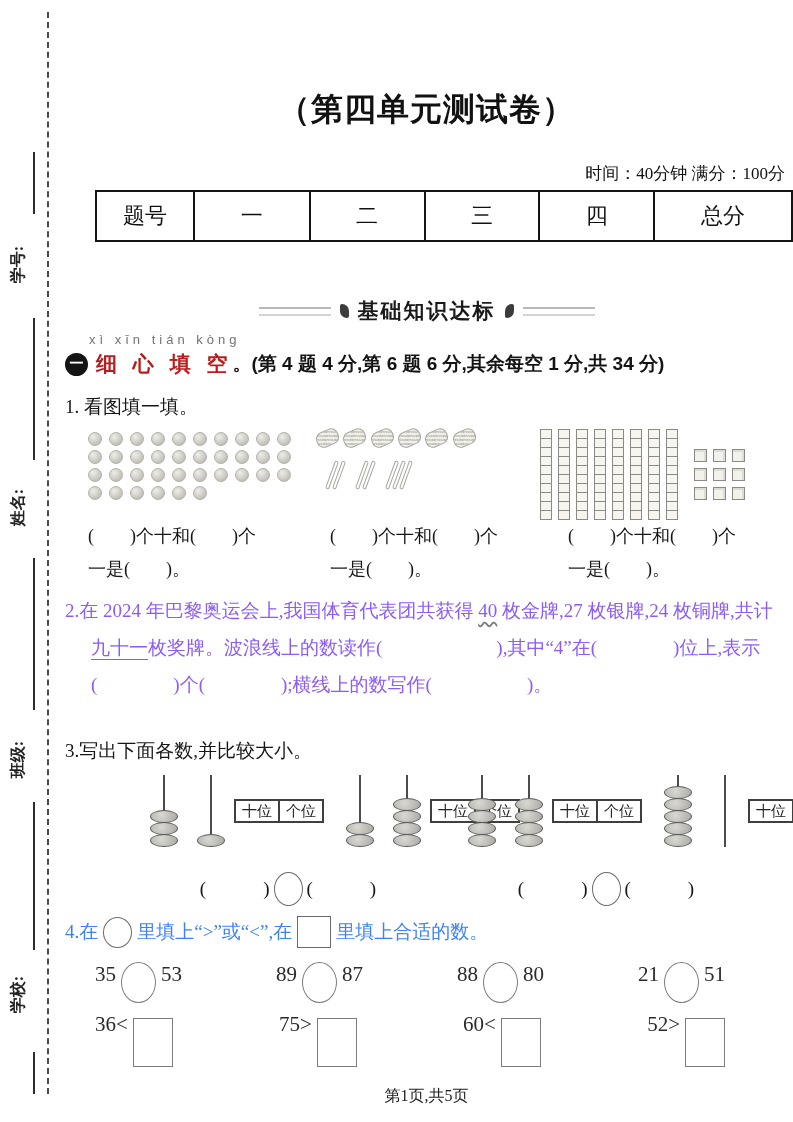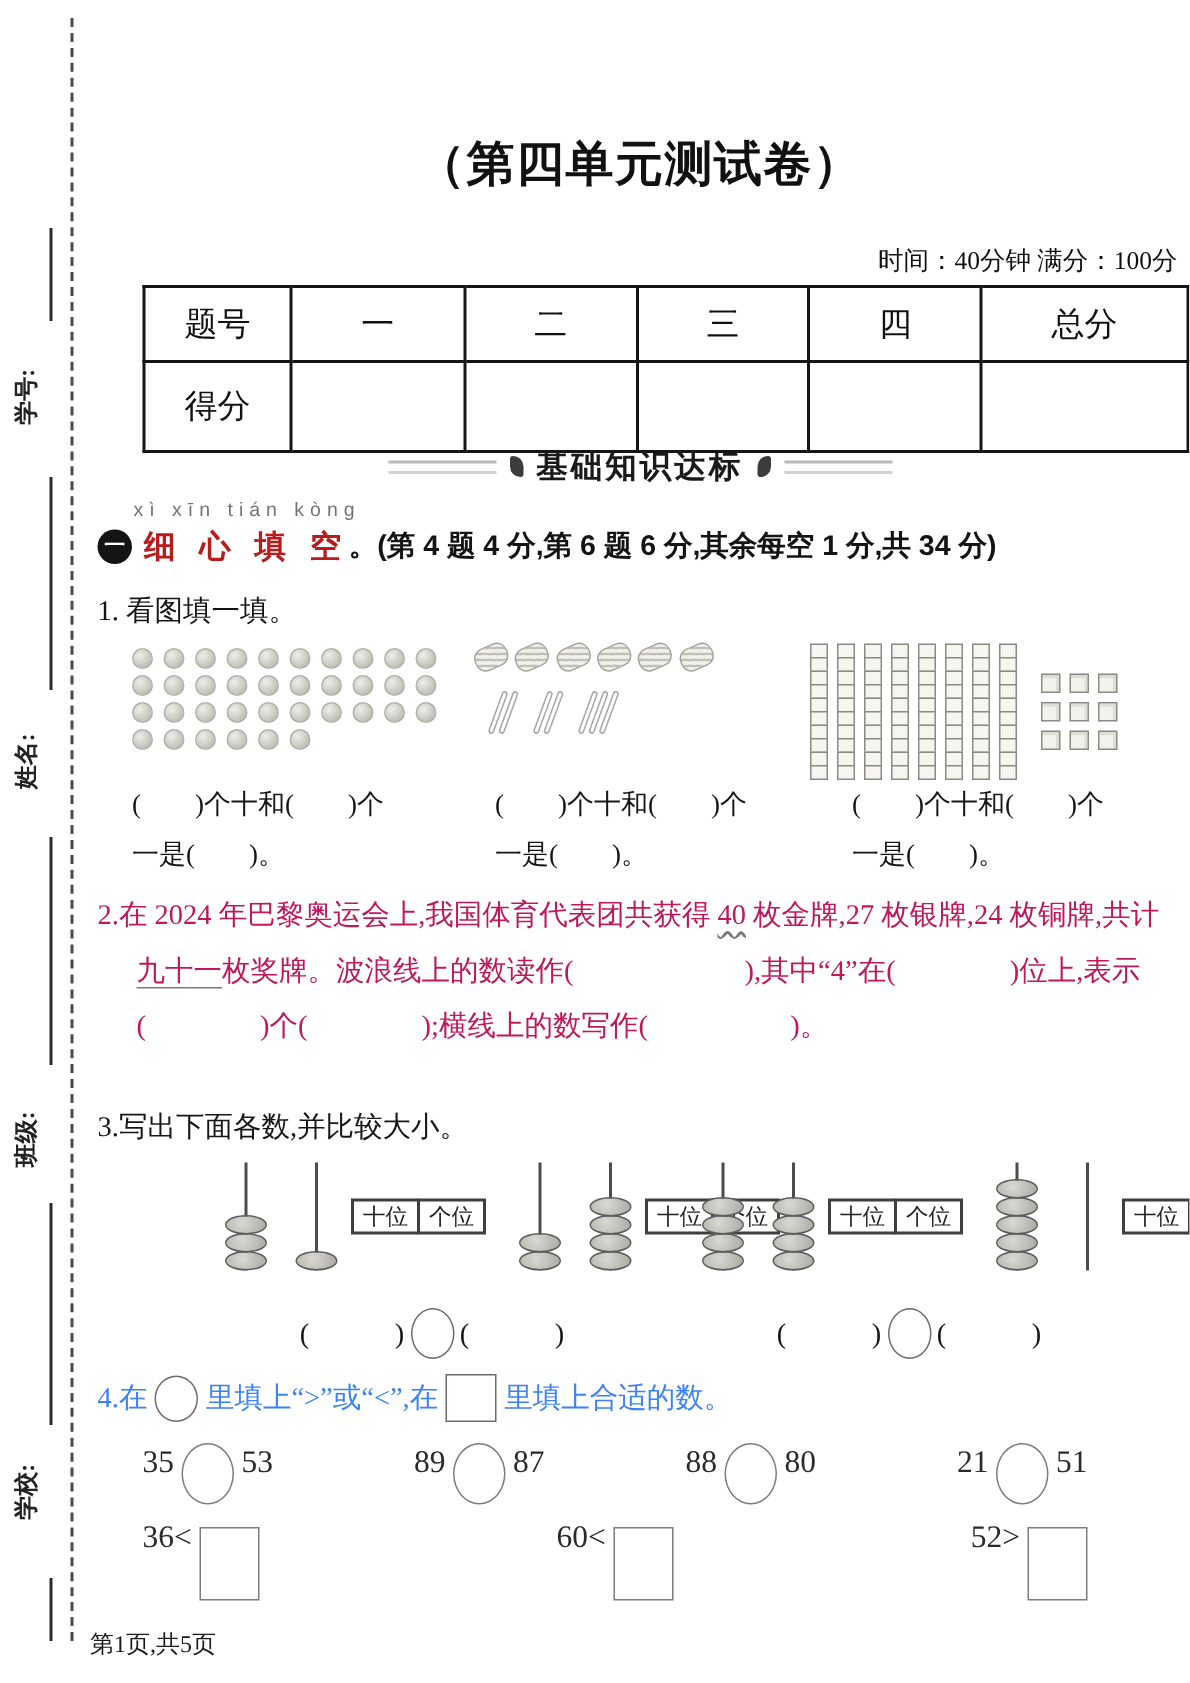--- a/index.html
+++ b/index.html
@@ -70,21 +70,21 @@
   .tcell{width:12px;height:10px;border:1px solid #8b8a84;margin-top:-1px;background:#f6f5f0;box-sizing:border-box;}
   .cubes{display:grid;grid-template-columns:repeat(3,14px);grid-auto-rows:14px;gap:5px;margin-left:16px;}
   .cube{width:13px;height:13px;border:1px solid #8b8a84;background:#f2f1ec;box-sizing:border-box;
         box-shadow:inset -2px 2px 0 #dddcd5;}
 
   
   .fill-col{position:absolute;top:520px;font:18px "Liberation Serif",serif;line-height:33px;color:#161616;}
 
   
   .q2{position:absolute;left:65px;top:592px;width:718px;font:19px "Liberation Serif",serif;
-      line-height:37px;color:#be185d;padding-left:26px;text-indent:-26px;box-sizing:border-box;}
+      line-height:37px;color:#8b5cf6;padding-left:26px;text-indent:-26px;box-sizing:border-box;}
   .u-wavy{text-decoration:underline wavy #7a7a7a;text-underline-offset:4px;}
   .u-line{text-decoration:underline solid #7a7a7a;text-underline-offset:5px;}
 
   
   .abgroup{position:absolute;top:775px;display:flex;gap:12px;}
   .abacus{display:flex;flex-direction:row;align-items:center;}
   .ab-rods{display:flex;}
   .ab-col{position:relative;width:47px;height:72px;}
   .ab-rod{position:absolute;left:50%;bottom:0;width:2px;height:72px;background:#4c4c4c;transform:translateX(-50%);}
   .ab-bead{position:absolute;left:50%;transform:translateX(-50%);width:28px;height:13px;
@@ -104,21 +104,21 @@
            font:19px "Liberation Serif",serif;color:#3b82f6;}
   .inline-circle{width:27px;height:29px;border:1.5px solid #6b6b6b;border-radius:50%;flex:0 0 auto;}
   .inline-box{width:34px;height:32px;border:1.5px solid #6b6b6b;flex:0 0 auto;box-sizing:border-box;}
   .q4row{position:absolute;left:95px;width:630px;display:flex;justify-content:space-between;}
   .q4row.r1{top:962px;}
   .q4row.r2{top:1012px;}
   .q4item{display:flex;align-items:flex-start;gap:5px;font:21px "Liberation Serif",serif;color:#2a2a2a;}
   .cmp-ellipse{width:33px;height:39px;border:1.5px solid #7c7c7c;border-radius:50%;}
   .ans-box{width:40px;height:49px;border:1.5px solid #7c7c7c;box-sizing:border-box;margin-top:6px;}
 
-  .footer{position:absolute;left:60px;right:0;top:1086px;
+  .footer{position:absolute;left:60px;right:0;top:1086px;text-align:center;
           font:16px "Liberation Serif",serif;color:#1b1b1b;}
 </style>
 </head>
 <body>
 
 <div class="sheet">
 
   <span class="side-label" style="top:254px">学号:</span>
   <span class="side-label" style="top:497px">姓名:</span>
   <span class="side-label" style="top:749px">班级:</span>
@@ -136,28 +136,20 @@
   <table class="score">
     <tbody>
         <tr class="hd">
       <td class="cw0">题号</td>
       <td class="cw1">一</td>
       <td class="cw2">二</td>
       <td class="cw3">三</td>
       <td class="cw4">四</td>
       <td class="cw5">总分</td>
     </tr>
-    <tr class="sc">
-      <td>得分</td>
-      <td></td>
-      <td></td>
-      <td></td>
-      <td></td>
-      <td></td>
-    </tr>
   </tbody>
     </table>
 
   <div class="banner">
     <div class="orn-line"></div>
     <div class="orn-leaf"></div>
     <span class="txt">基础知识达标</span>
     <div class="orn-leaf r"></div>
     <div class="orn-line"></div>
   </div>
@@ -490,20 +482,24 @@
         <div class="cmp-ellipse"></div>
         <span>51</span>
       </div>
   </div>
   <div class="q4row r2">
     <div class="q4item">
         <span>36&lt;</span>
         <div class="ans-box"></div>
       </div>
     <div class="q4item">
+        <span>75&gt;</span>
+        <div class="ans-box"></div>
+      </div>
+    <div class="q4item">
         <span>60&lt;</span>
         <div class="ans-box"></div>
       </div>
     <div class="q4item">
         <span>52&gt;</span>
         <div class="ans-box"></div>
       </div>
   </div>
 
   <div class="footer">第1页,共5页</div>

